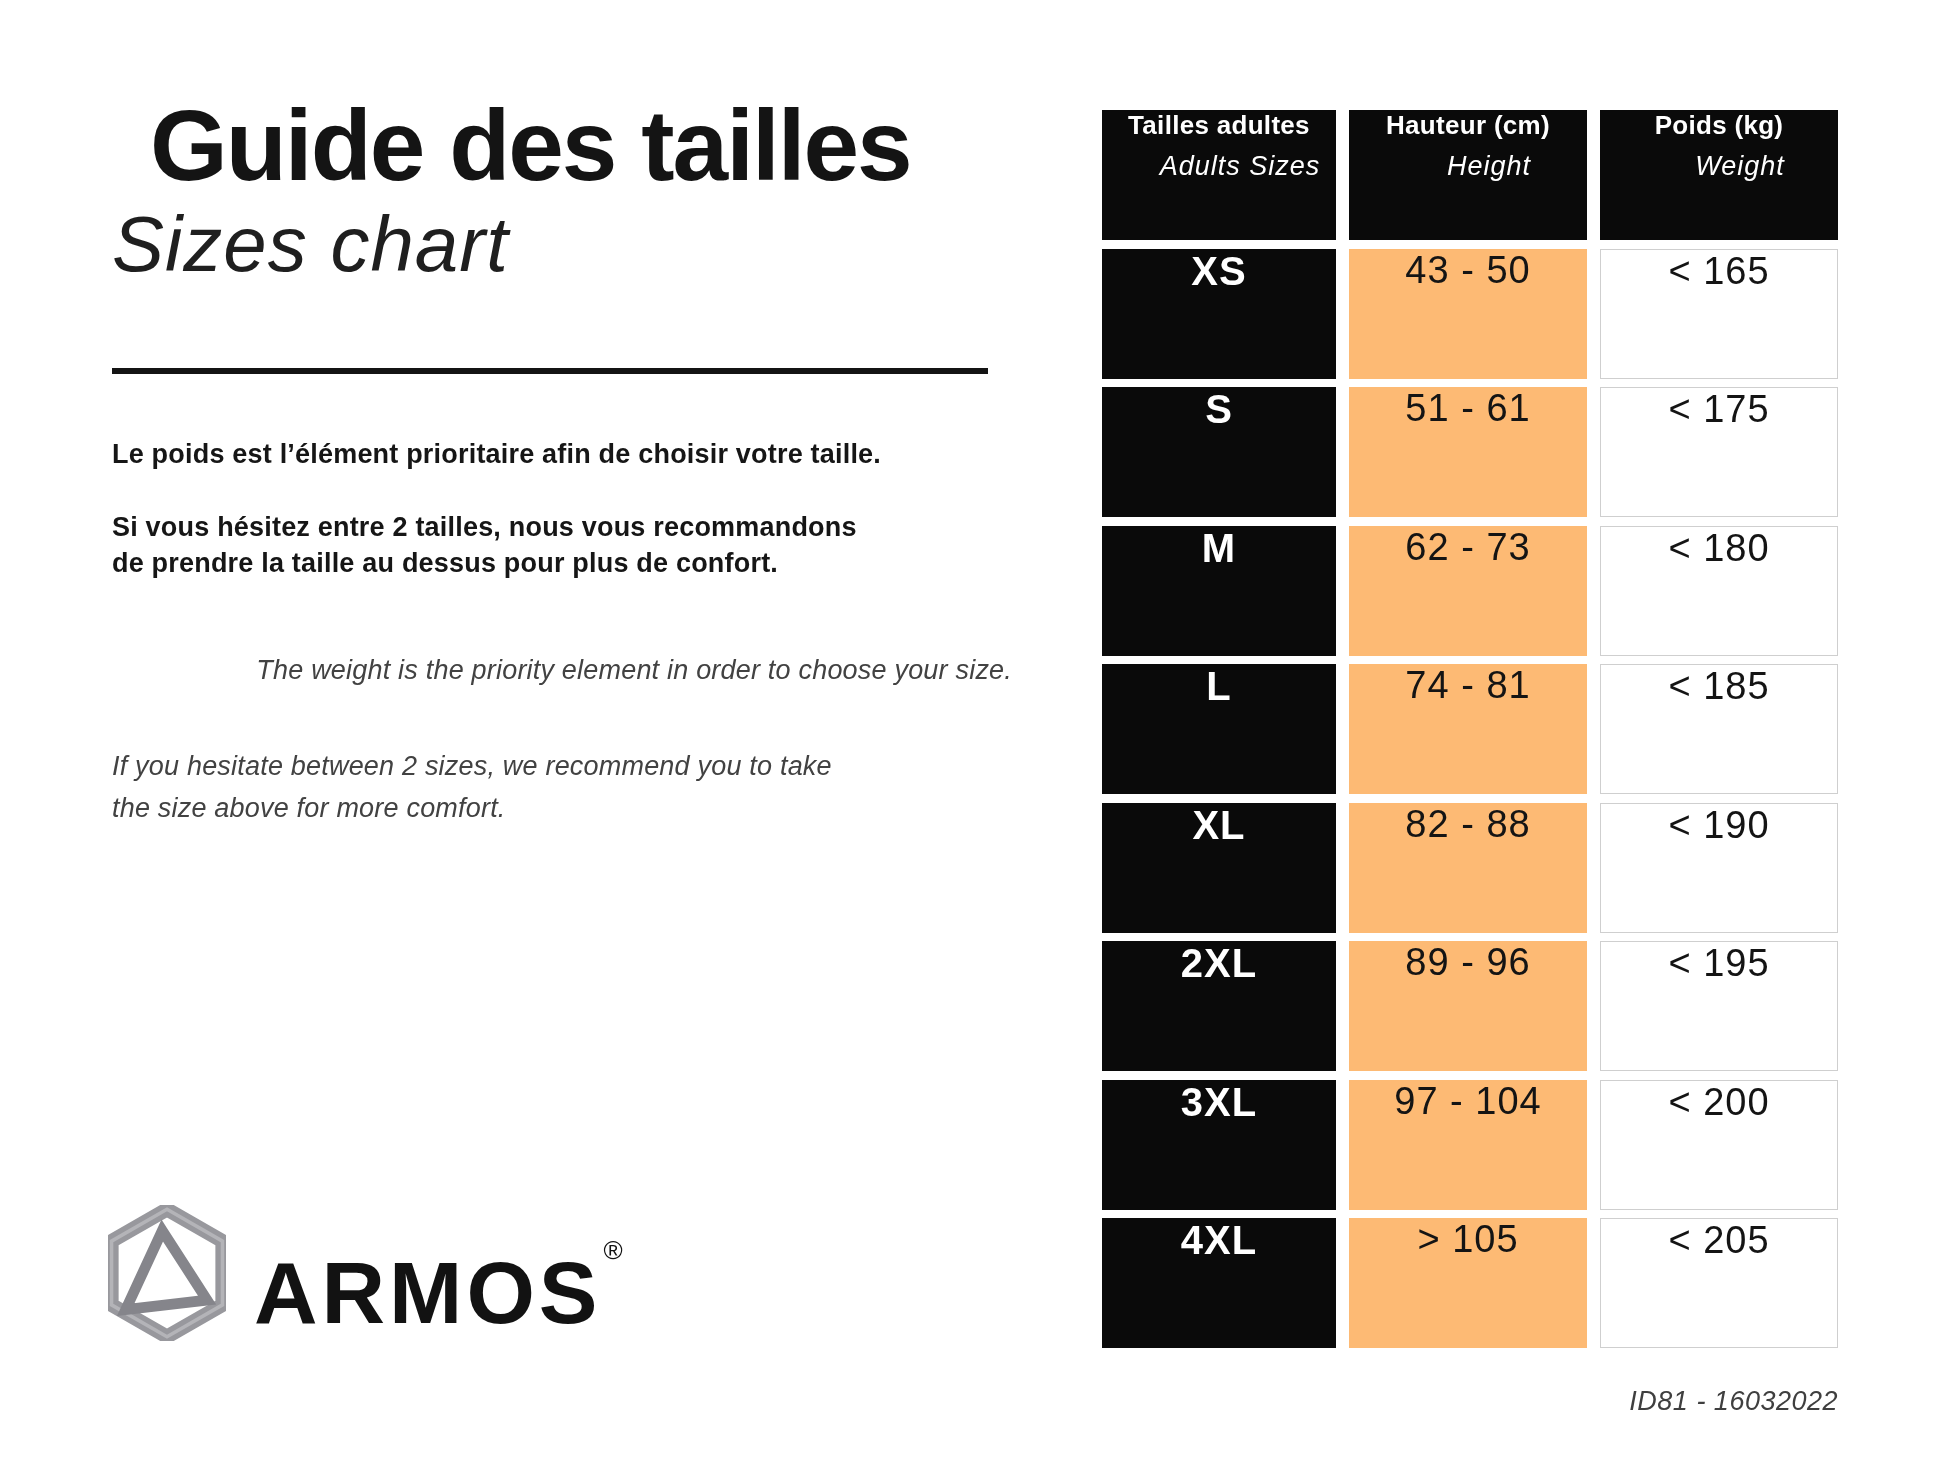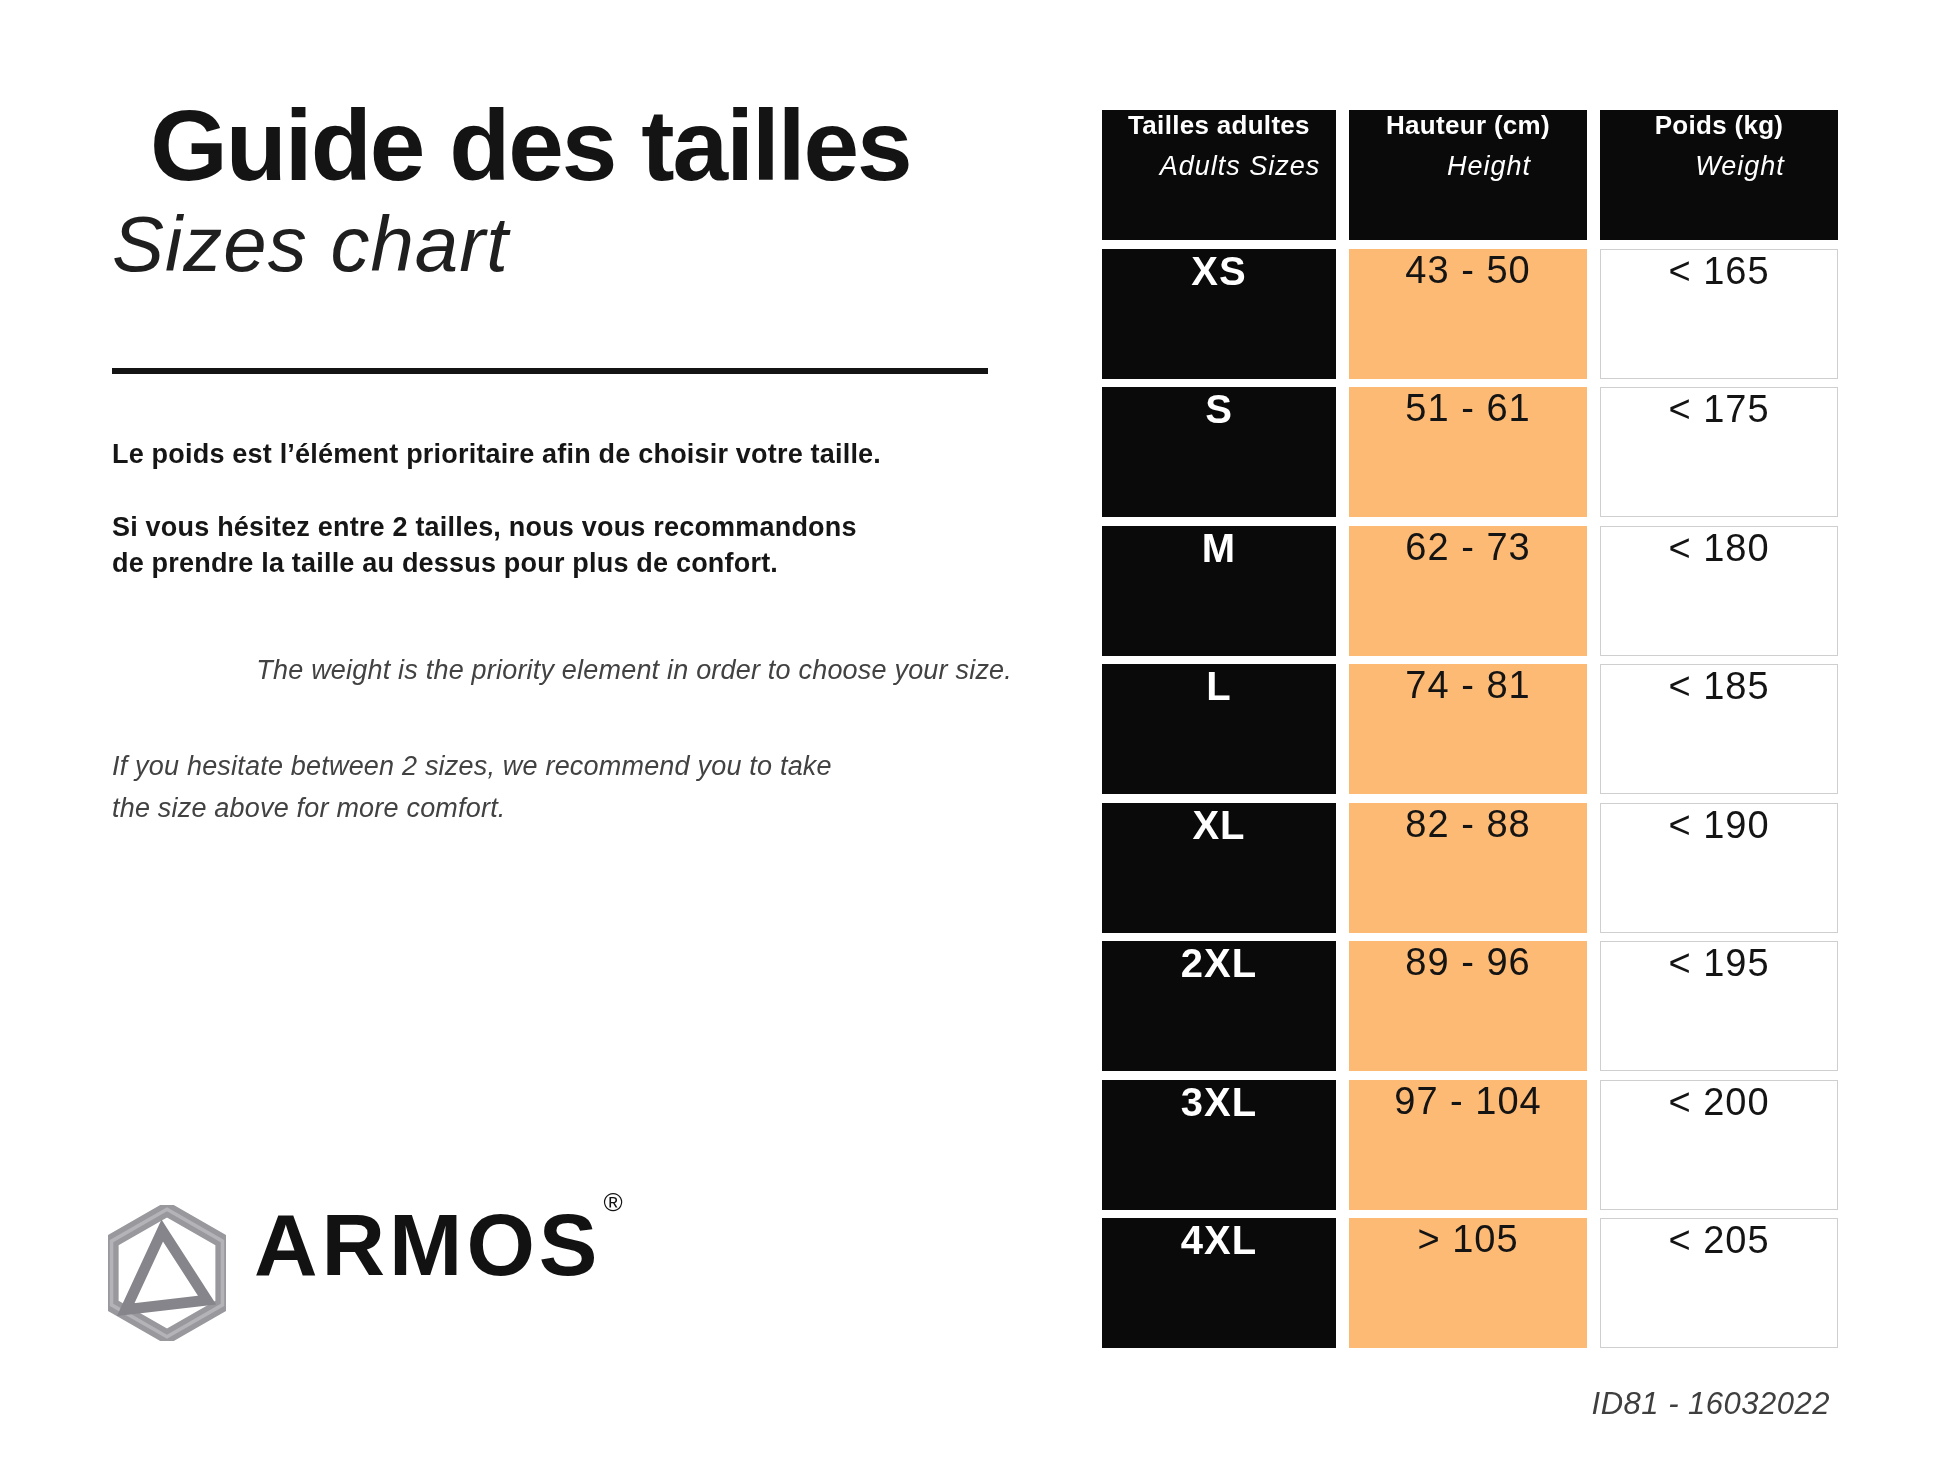--- a/index.html
+++ b/index.html
@@ -41,21 +41,21 @@
     color: #424242; line-height: 1.55; letter-spacing: 0.2px;
   }
   .fr-p1 { top: 437px; }
   .fr-p2 { top: 510px; }
   .en-p1 { top: 650px; text-align: right; }
   .en-p2 { top: 746px; }
 
   
   .logo-row {
     left: 108px; top: 1205px;
-    display: flex; align-items: flex-start; gap: 28px;
+    display: flex; align-items: flex-end; gap: 28px;
   }
   .logo-hex { width: 118px; height: 136px; display: block; }
   .wordmark {
     font-size: 88px; font-weight: 800; letter-spacing: 4px;
     color: #121212; line-height: 1; white-space: nowrap;
     position: relative; top: -4px;
   }
   .reg-mark {
     font-size: 26px; font-weight: 400; color: #121212;
     vertical-align: super; position: relative; top: -34px; left: 2px;
@@ -90,22 +90,22 @@
     font-size: 38px; font-weight: 400; letter-spacing: 1px;
   }
   .td-height {
     background: #ffffff; color: #141414;
     border: 1px solid #cfcfcf;
     font-size: 38px; font-weight: 400; letter-spacing: 1px;
   }
 
   
   .doc-id {
-    right: 116px; top: 1386px;
-    font-size: 31px; font-style: italic; font-weight: 400;
+    right: 108px; top: 1386px;
+    font-size: 27px; font-style: italic; font-weight: 400;
     color: #3f3f3f; letter-spacing: 0.5px;
   }
 </style>
 </head>
 <body>
 
 <h1 class="abs title-fr">Guide des tailles</h1>
 <h2 class="abs title-en">Sizes chart</h2>
 <div class="abs divider"></div>
 

